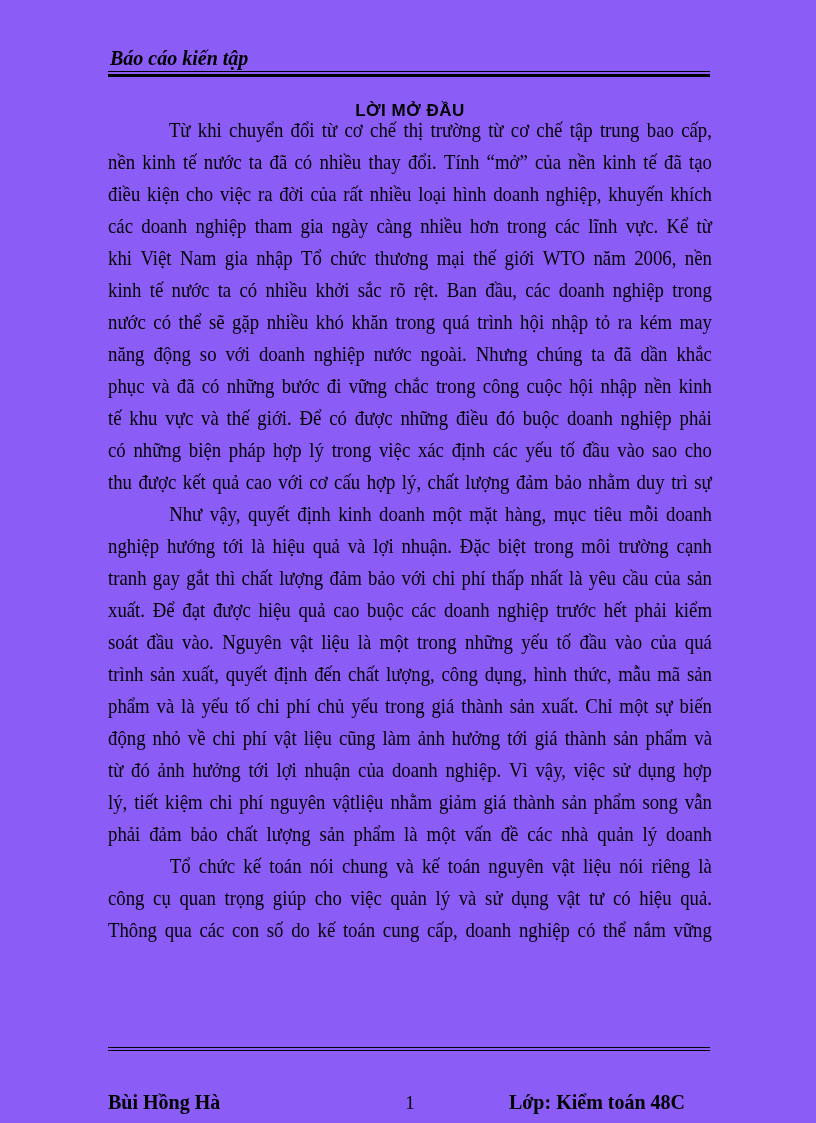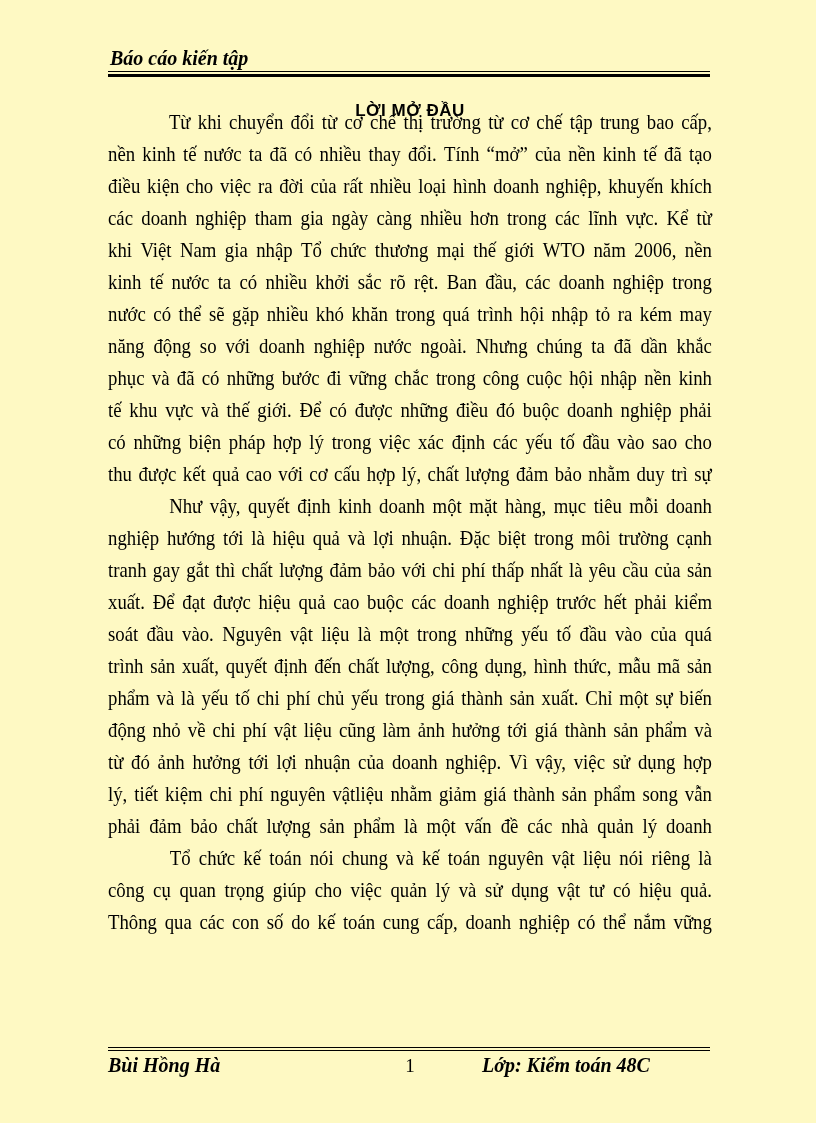--- a/index.html
+++ b/index.html
@@ -4,21 +4,21 @@
 <style>
   html, body {
     margin: 0;
     padding: 0;
     background: #ffffff;
   }
   .page {
     position: relative;
     width: 816px;
     height: 1123px;
-    background: #fef9c3;
+    background: #8b5cf6;
     color: #000000;
     font-family: "Liberation Serif", serif;
     overflow: hidden;
   }
 
   
   .header-text {
     position: absolute;
     left: 110px;
     top: 46px;
@@ -51,21 +51,21 @@
     line-height: 28px;
     letter-spacing: 0.5px;
     z-index: 2;
     white-space: pre;
   }
 
   
   .doc-body {
     position: absolute;
     left: 108px;
-    top: 106px;
+    top: 114px;
     width: 604px;
     z-index: 1;
   }
   .line {
     height: 32px;
     overflow: visible;
   }
   .line-inner {
     width: 676px;               
     transform: scaleX(0.8935);  
@@ -100,25 +100,24 @@
     top: 1053px;
     width: 604px;
     display: flex;
     align-items: baseline;
     justify-content: space-between;
     font-size: 20px;
     line-height: 24px;
   }
   .footer-author, .footer-class {
     font-weight: bold;
-    font-style: italic;
     white-space: pre;
   }
   .footer-author { width: 230px; text-align: left; }
-  .footer-class  { width: 230px; text-align: left; }
+  .footer-class  { width: 230px; text-align: center; margin-top: 37px; }
   .footer-page {
     font-size: 19px;
     text-align: center;
     flex: 1;
   }
 </style>
 </head>
 <body>
 
 <div class="page">

